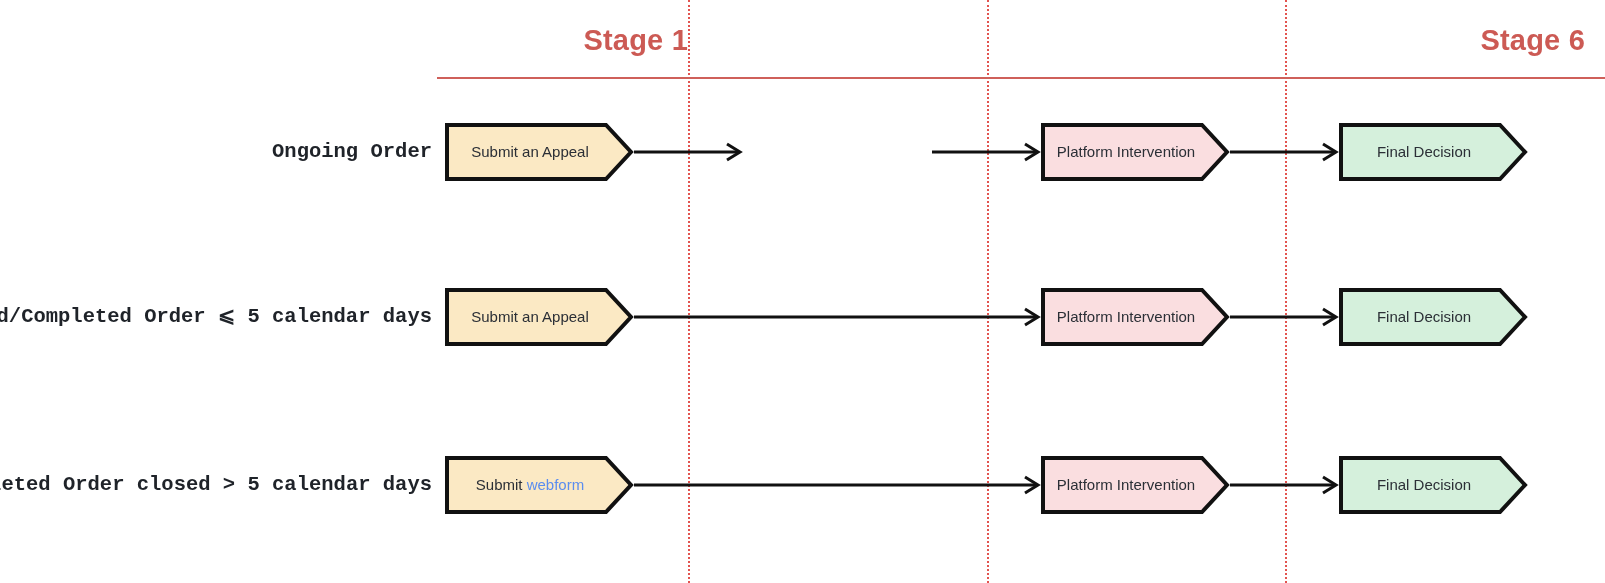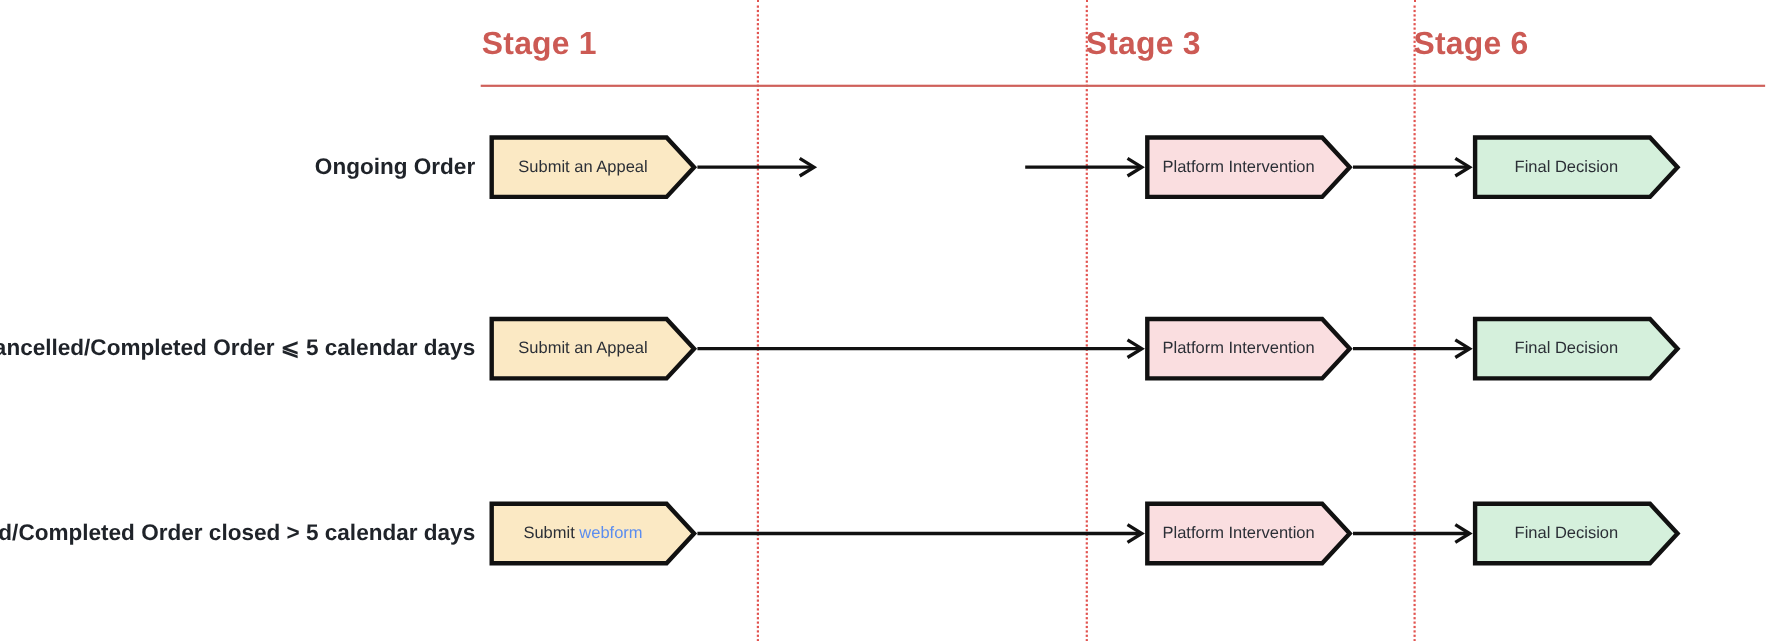--- a/index.html
+++ b/index.html
@@ -18,21 +18,21 @@
     background: #ffffff;
     overflow: hidden;
   }
 
   
   .stage-label {
     position: absolute;
     top: 20px;
     height: 40px;
     line-height: 40px;
-    text-align: left;
+    text-align: right;
     font-size: 29px;
     font-weight: bold;
     color: #cc5a54;
     letter-spacing: 0.2px;
     white-space: nowrap;
   }
   .header-rule {
     position: absolute;
     left: 437px;
     right: 0px;
@@ -54,20 +54,21 @@
   .row-label {
     position: absolute;
     right: 1173px;         
     height: 30px;
     line-height: 30px;
     text-align: right;
     font-size: 20.5px;
     font-weight: bold;
     color: #1f2329;
     white-space: nowrap;
+    font-family: Liberation Mono, monospace;
   }
 
   
   .chev {
     position: absolute;
     height: 60px;
     box-sizing: border-box;
   }
   .chev .shape {
     position: absolute;
@@ -110,21 +111,20 @@
 </head>
 <body>
 
 <div id="canvas">
 
   <div class="divider" style="left:688px;"></div>
   <div class="divider" style="left:987px;"></div>
   <div class="divider" style="left:1285px;"></div>
 
   <div class="stage-label" style="left:438px; width:250px;">Stage 1</div>
-  <div class="stage-label" style="left:987px; width:298px;">Stage 3</div>
   <div class="stage-label" style="left:1285px; width:300px;">Stage 6</div>
 
   <div class="header-rule"></div>
 
   <div class="row-label" style="top:137px;">Ongoing Order</div>
 
   <div class="chev" style="left:444px; top:122px; width:190px;">
     <span class="shape">
       <svg viewBox="0 0 190 60" preserveAspectRatio="none">
         <path d="M3,3 L162,3 L187,30 L162,57 L3,57 Z" fill="#fbe9c4" stroke="#111111" stroke-width="4" stroke-linejoin="miter"></path>

